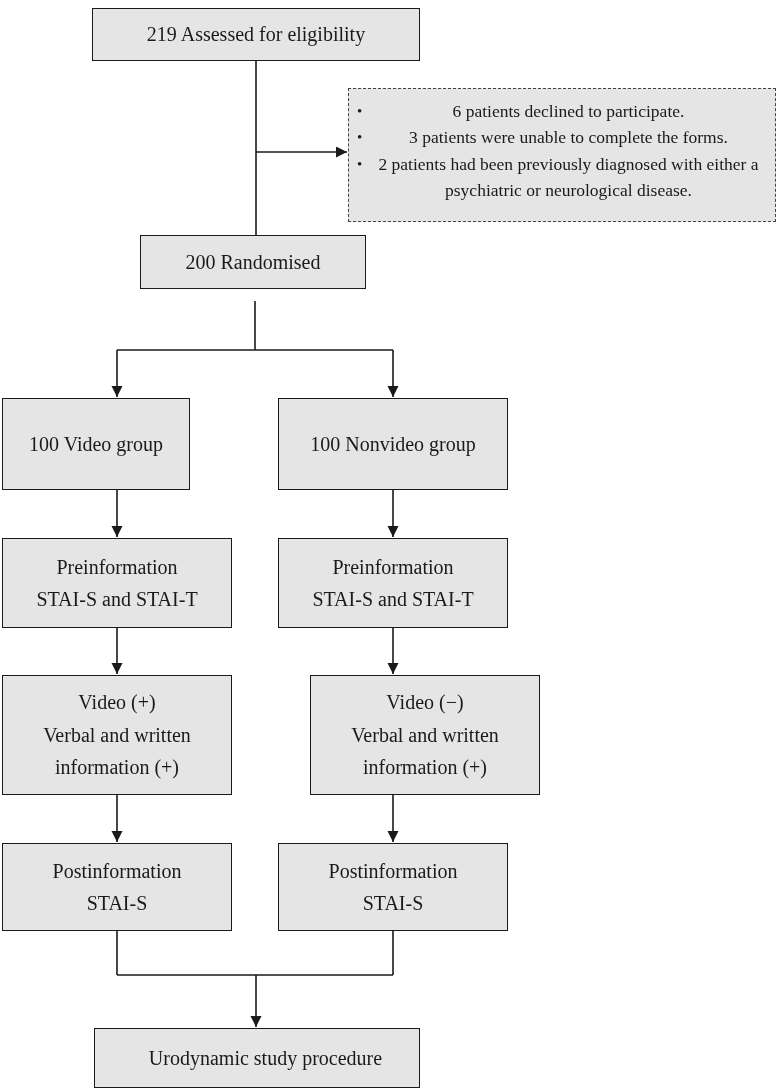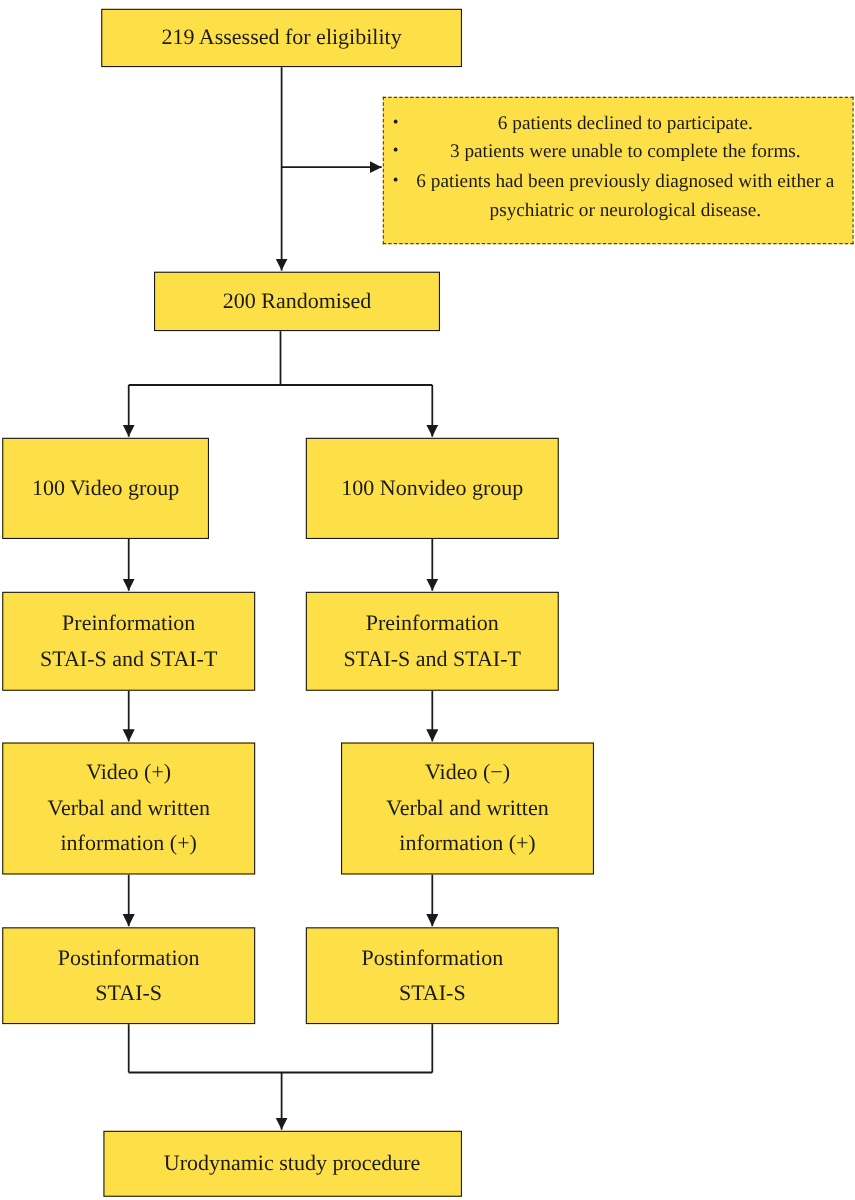--- a/index.html
+++ b/index.html
@@ -21,21 +21,21 @@
     left: 0;
     top: 0;
     width: 777px;
     height: 1091px;
     z-index: 1;
   }
   .fbox {
     position: absolute;
     box-sizing: border-box;
     border: 1.6px solid #1a1a1a;
-    background: #fde047;
+    background: #e5e5e5;
     display: flex;
     align-items: center;
     justify-content: center;
     text-align: center;
     font-size: 20px;
     line-height: 1.62;
     white-space: pre-line;
     z-index: 2;
   }
   .fbox.dashed {
@@ -64,21 +64,21 @@
     text-align: left;
   }
   .excl-item .excl-text {
     flex: 1 1 auto;
     text-align: center;
   }
 
   
   .b-assessed   { left: 92px;  top: 8px;    width: 328px; height: 53px; }
   .b-exclusions { left: 348px; top: 88px;   width: 428px; height: 134px; }
-  .b-randomised { left: 140px; top: 247px;  width: 260px; height: 54px; }
+  .b-randomised { left: 140px; top: 235px;  width: 226px; height: 54px; }
   .b-group-l    { left: 2px;   top: 398px;  width: 188px; height: 92px; }
   .b-group-r    { left: 278px; top: 398px;  width: 230px; height: 92px; }
   .b-pre-l      { left: 2px;   top: 538px;  width: 230px; height: 90px; }
   .b-pre-r      { left: 278px; top: 538px;  width: 230px; height: 90px; }
   .b-int-l      { left: 2px;   top: 675px;  width: 230px; height: 120px; }
   .b-int-r      { left: 278px; top: 675px;  width: 230px; height: 120px; margin-left: 32px; }
   .b-post-l     { left: 2px;   top: 843px;  width: 230px; height: 88px; }
   .b-post-r     { left: 278px; top: 843px;  width: 230px; height: 88px; }
   .b-final      { left: 94px;  top: 1028px; width: 326px; height: 60px; padding-left: 17px; }
 </style>
@@ -129,21 +129,21 @@
       <div class="excl-item">
         <span class="bullet">•</span>
         <span class="excl-text">6 patients declined to participate.</span>
       </div>
       <div class="excl-item">
         <span class="bullet">•</span>
         <span class="excl-text">3 patients were unable to complete the forms.</span>
       </div>
       <div class="excl-item">
         <span class="bullet">•</span>
-        <span class="excl-text">6 patients had been previously diagnosed with either a psychiatric or neurological disease.</span>
+        <span class="excl-text">2 patients had been previously diagnosed with either a psychiatric or neurological disease.</span>
       </div>
     </div>
   </div>
 
   <div class="fbox b-randomised">
     <span>200 Randomised</span>
   </div>
 
   <div class="fbox b-group-l">
     <span>100 Video group</span>

